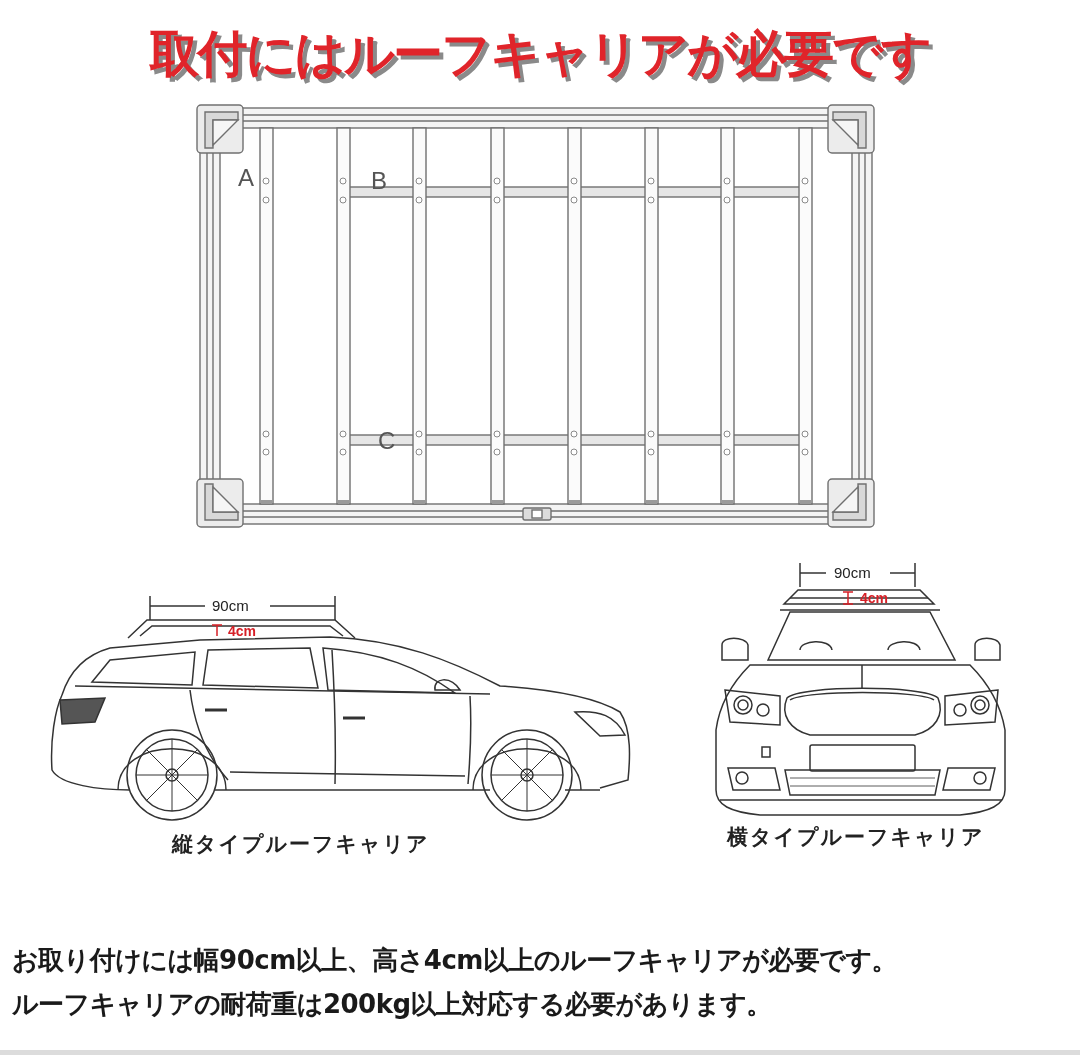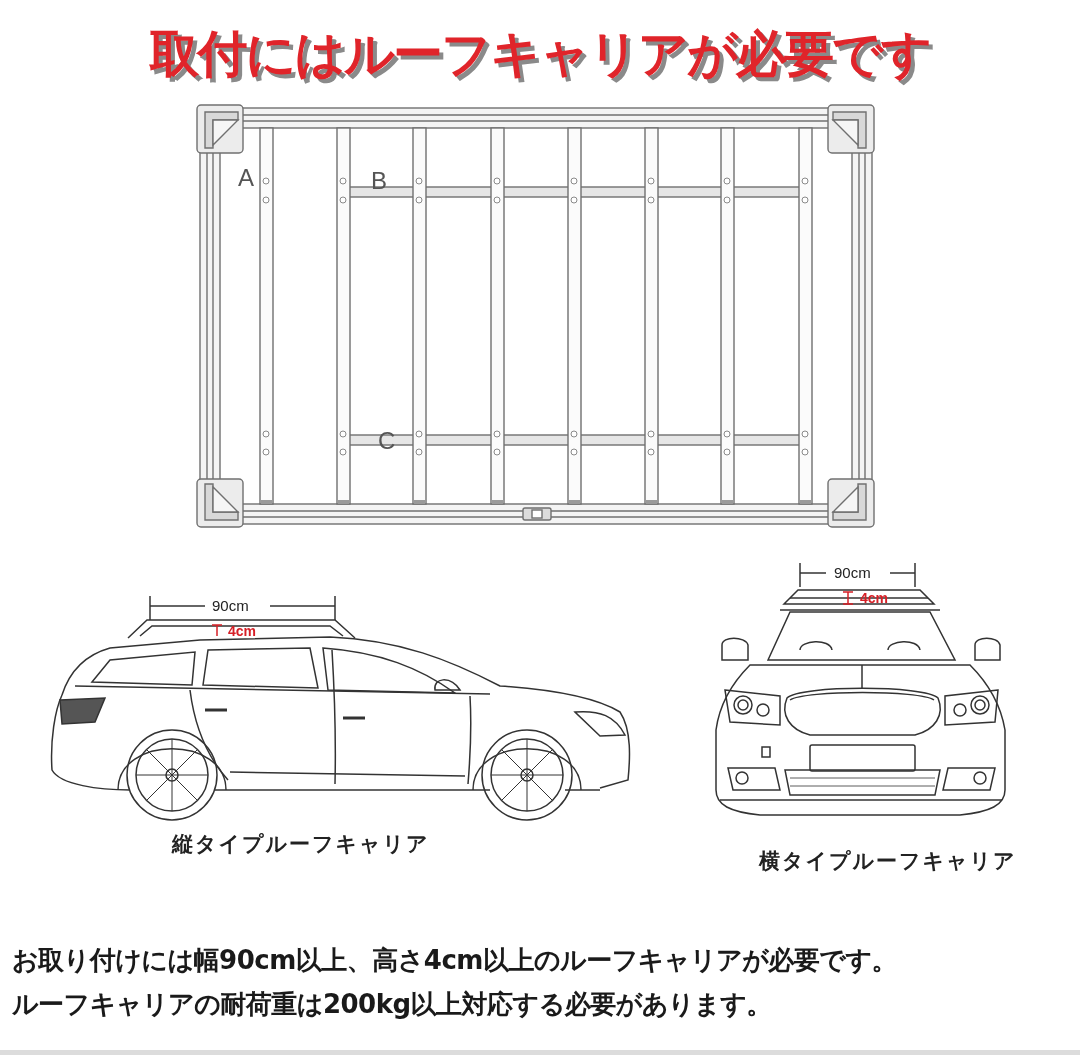--- a/index.html
+++ b/index.html
@@ -245,20 +245,20 @@
     <path d="M720 800 H1002"></path>
   </g>
   <text class="dim" x="834" y="578">90cm</text>
   <line x1="848" y1="592" x2="848" y2="604" stroke="#d61f26" stroke-width="1.5"></line>
   <line x1="843" y1="592" x2="853" y2="592" stroke="#d61f26" stroke-width="1.5"></line>
   <line x1="843" y1="604" x2="853" y2="604" stroke="#d61f26" stroke-width="1.5"></line>
   <text class="dim-red" x="860" y="603">4cm</text>
 </svg>
 
 <div class="caption" style="left:172px; top:830px;">縦タイプルーフキャリア</div>
-<div class="caption" style="left:727px; top:847px;margin-left:32px;">横タイプルーフキャリア</div>
+<div class="caption" style="left:727px; top:823px;">横タイプルーフキャリア</div>
 
 <div class="body-text">
   <div>お取り付けには幅90cm以上、高さ4cm以上のルーフキャリアが必要です。</div>
   <div>ルーフキャリアの耐荷重は200kg以上対応する必要があります。</div>
 </div>
 
 <div class="bottom-rule"></div>
 
 </body></html>

